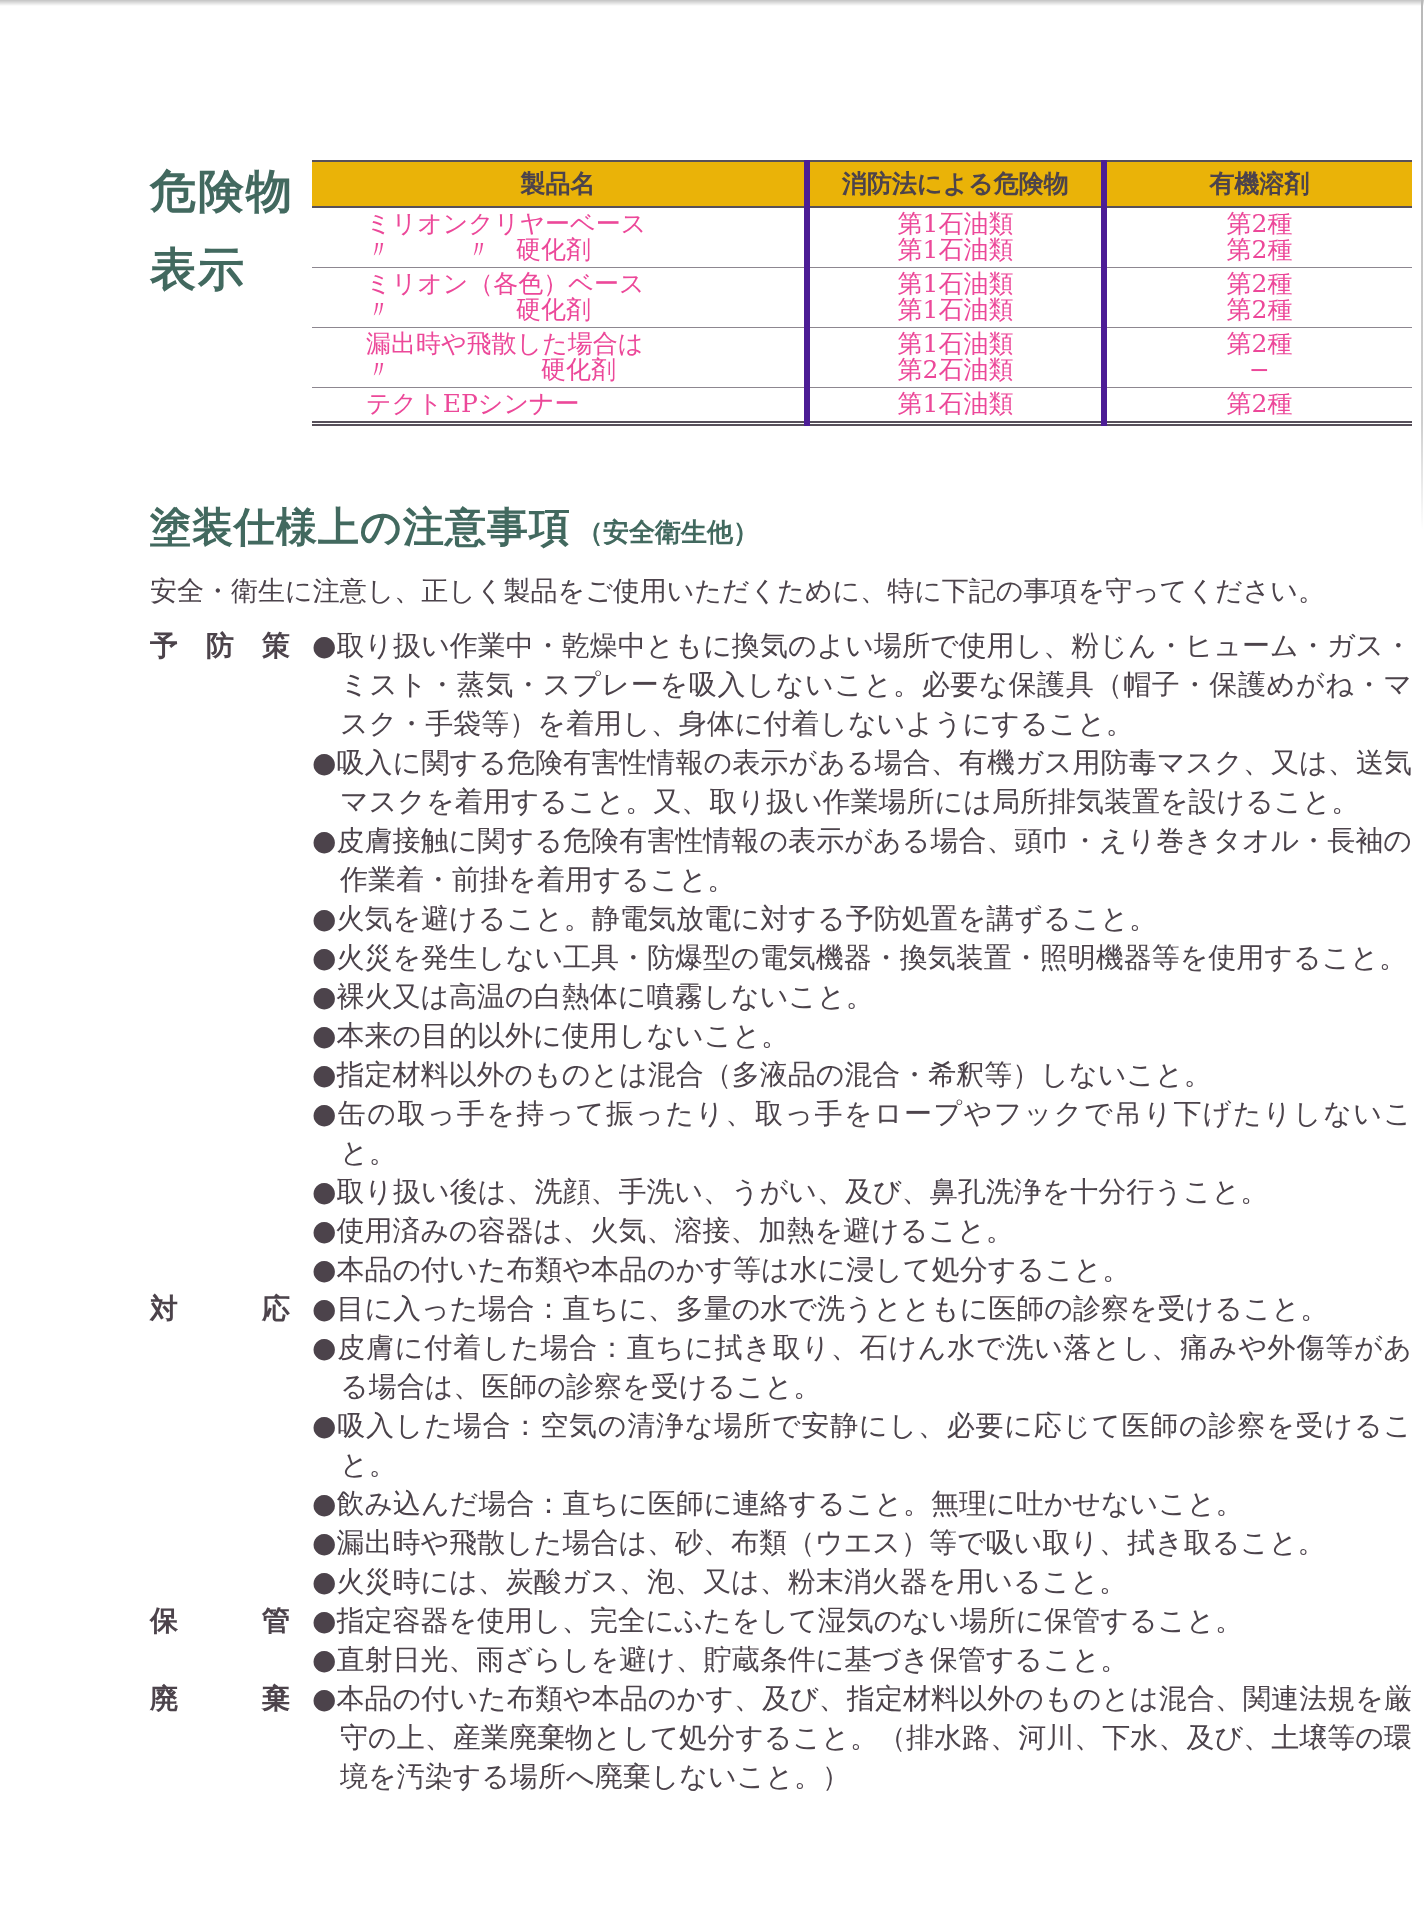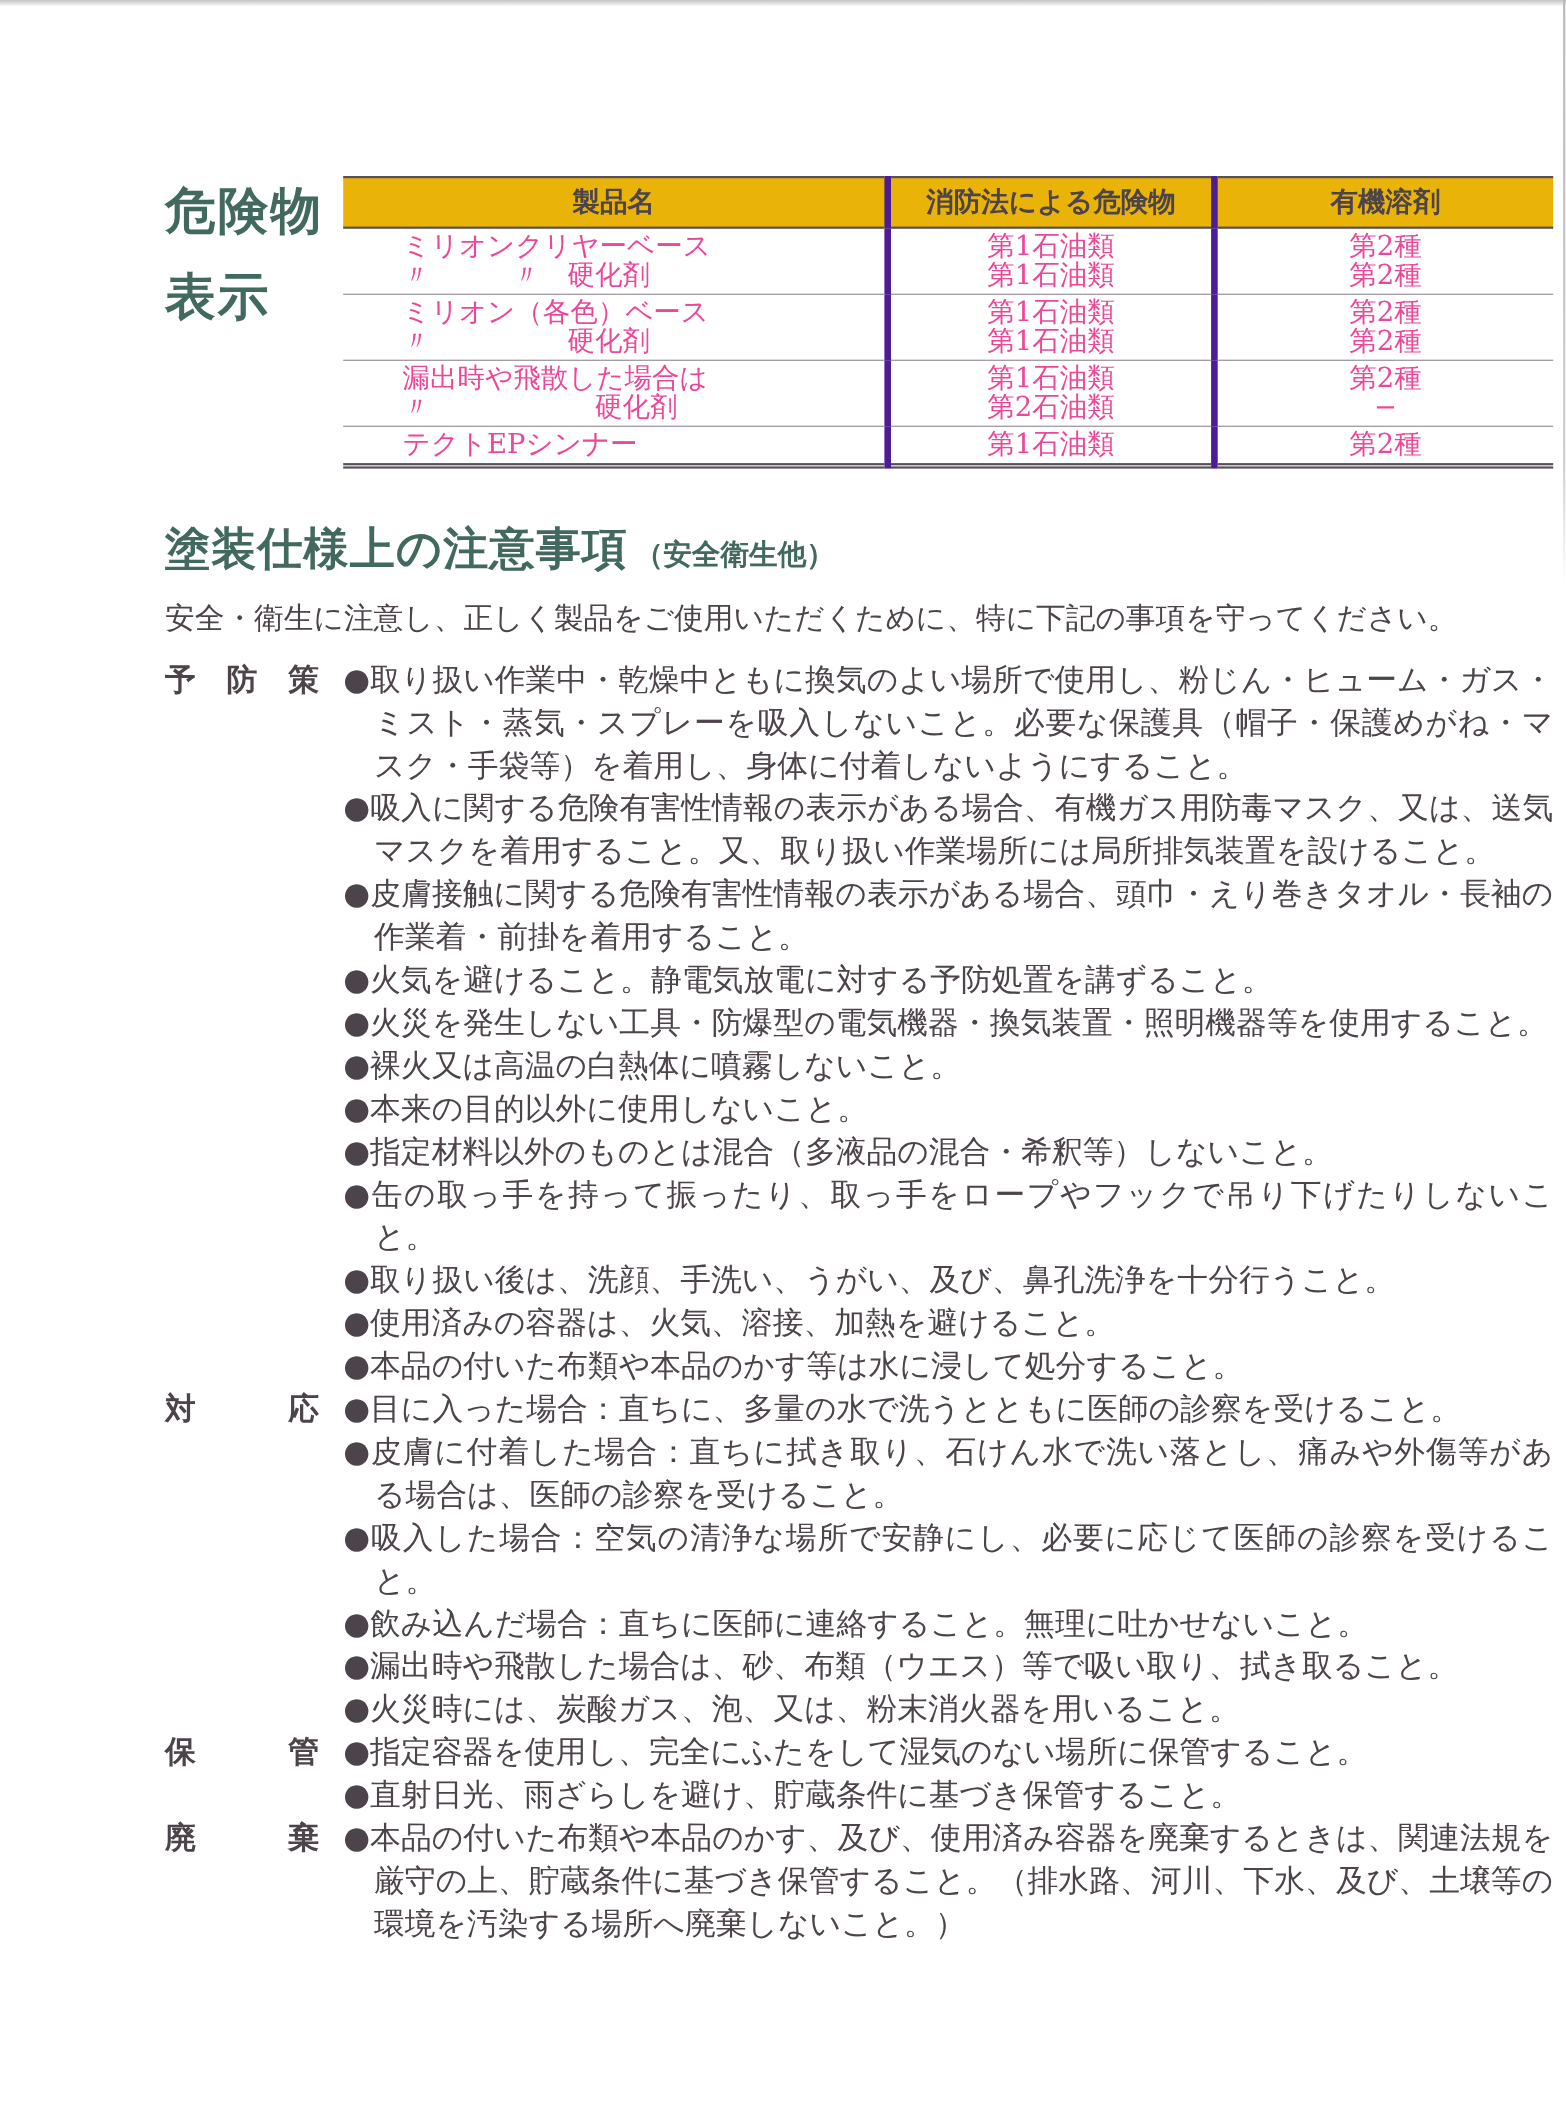--- a/index.html
+++ b/index.html
@@ -55,21 +55,21 @@
     vertical-align:middle;
     color:#ec4899;
   }
   .hazard-table tbody tr:first-child td { border-top:none; }
   .hazard-table th + th, .hazard-table td + td { border-left:6px solid #4c1d95; }
   .hazard-table td.product { text-align:left; padding-left:54px; }
   .hazard-table td.center  { text-align:center; }
 
   
   .sec-heading {
-    margin-top:48px;
+    margin-top:76px;
     font-family:Liberation Sans, sans-serif;
     font-weight:bold; font-size:41px; line-height:1.25;
     letter-spacing:1px;
   }
   .sec-heading .sub { font-size:26px; letter-spacing:0; margin-left:6px; }
   .intro { margin-top:18px; font-size:27px; line-height:39px; }
 
   .groups { margin-top:16px; }
   .group { display:flex; align-items:flex-start; }
   .group-label {
@@ -221,18 +221,18 @@
           <div class="item">●指定容器を使用し、完全にふたをして湿気のない場所に保管すること。</div>
           <div class="item">●直射日光、雨ざらしを避け、貯蔵条件に基づき保管すること。</div>
         </div>
       </div>
       <div class="group">
         <div class="group-label">
           <span>廃</span>
           <span>棄</span>
         </div>
         <div class="group-items">
-          <div class="item">●本品の付いた布類や本品のかす、及び、使用済み容器を廃棄するときは、関連法規を厳守の上、貯蔵条件に基づき保管すること。（排水路、河川、下水、及び、土壌等の環境を汚染する場所へ廃棄しないこと。）</div>
+          <div class="item">●本品の付いた布類や本品のかす、及び、指定材料以外のものとは混合、関連法規を厳守の上、産業廃棄物として処分すること。（排水路、河川、下水、及び、土壌等の環境を汚染する場所へ廃棄しないこと。）</div>
         </div>
       </div>
     </div>
 
 </div>
 
 </body></html>

